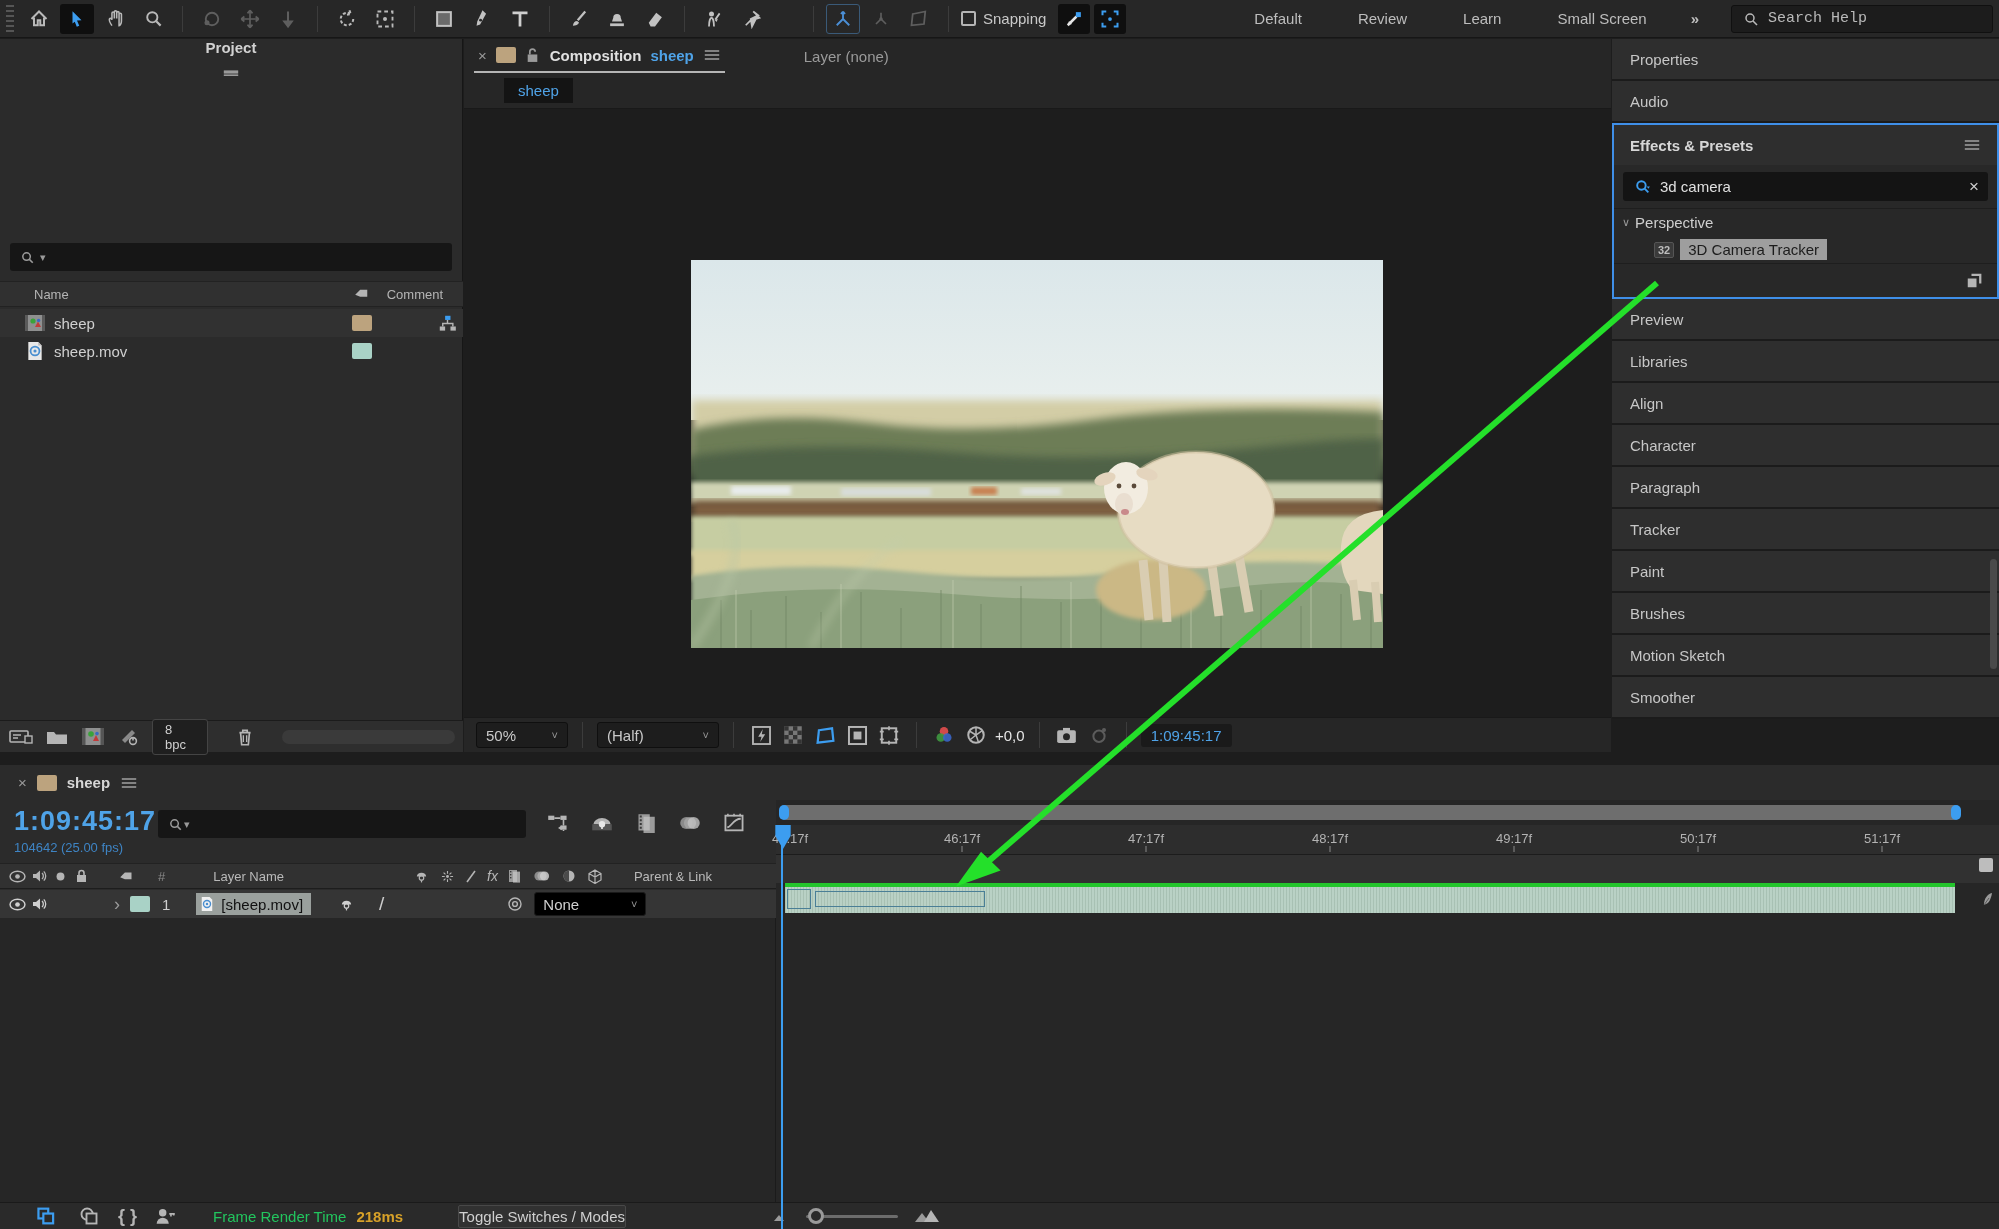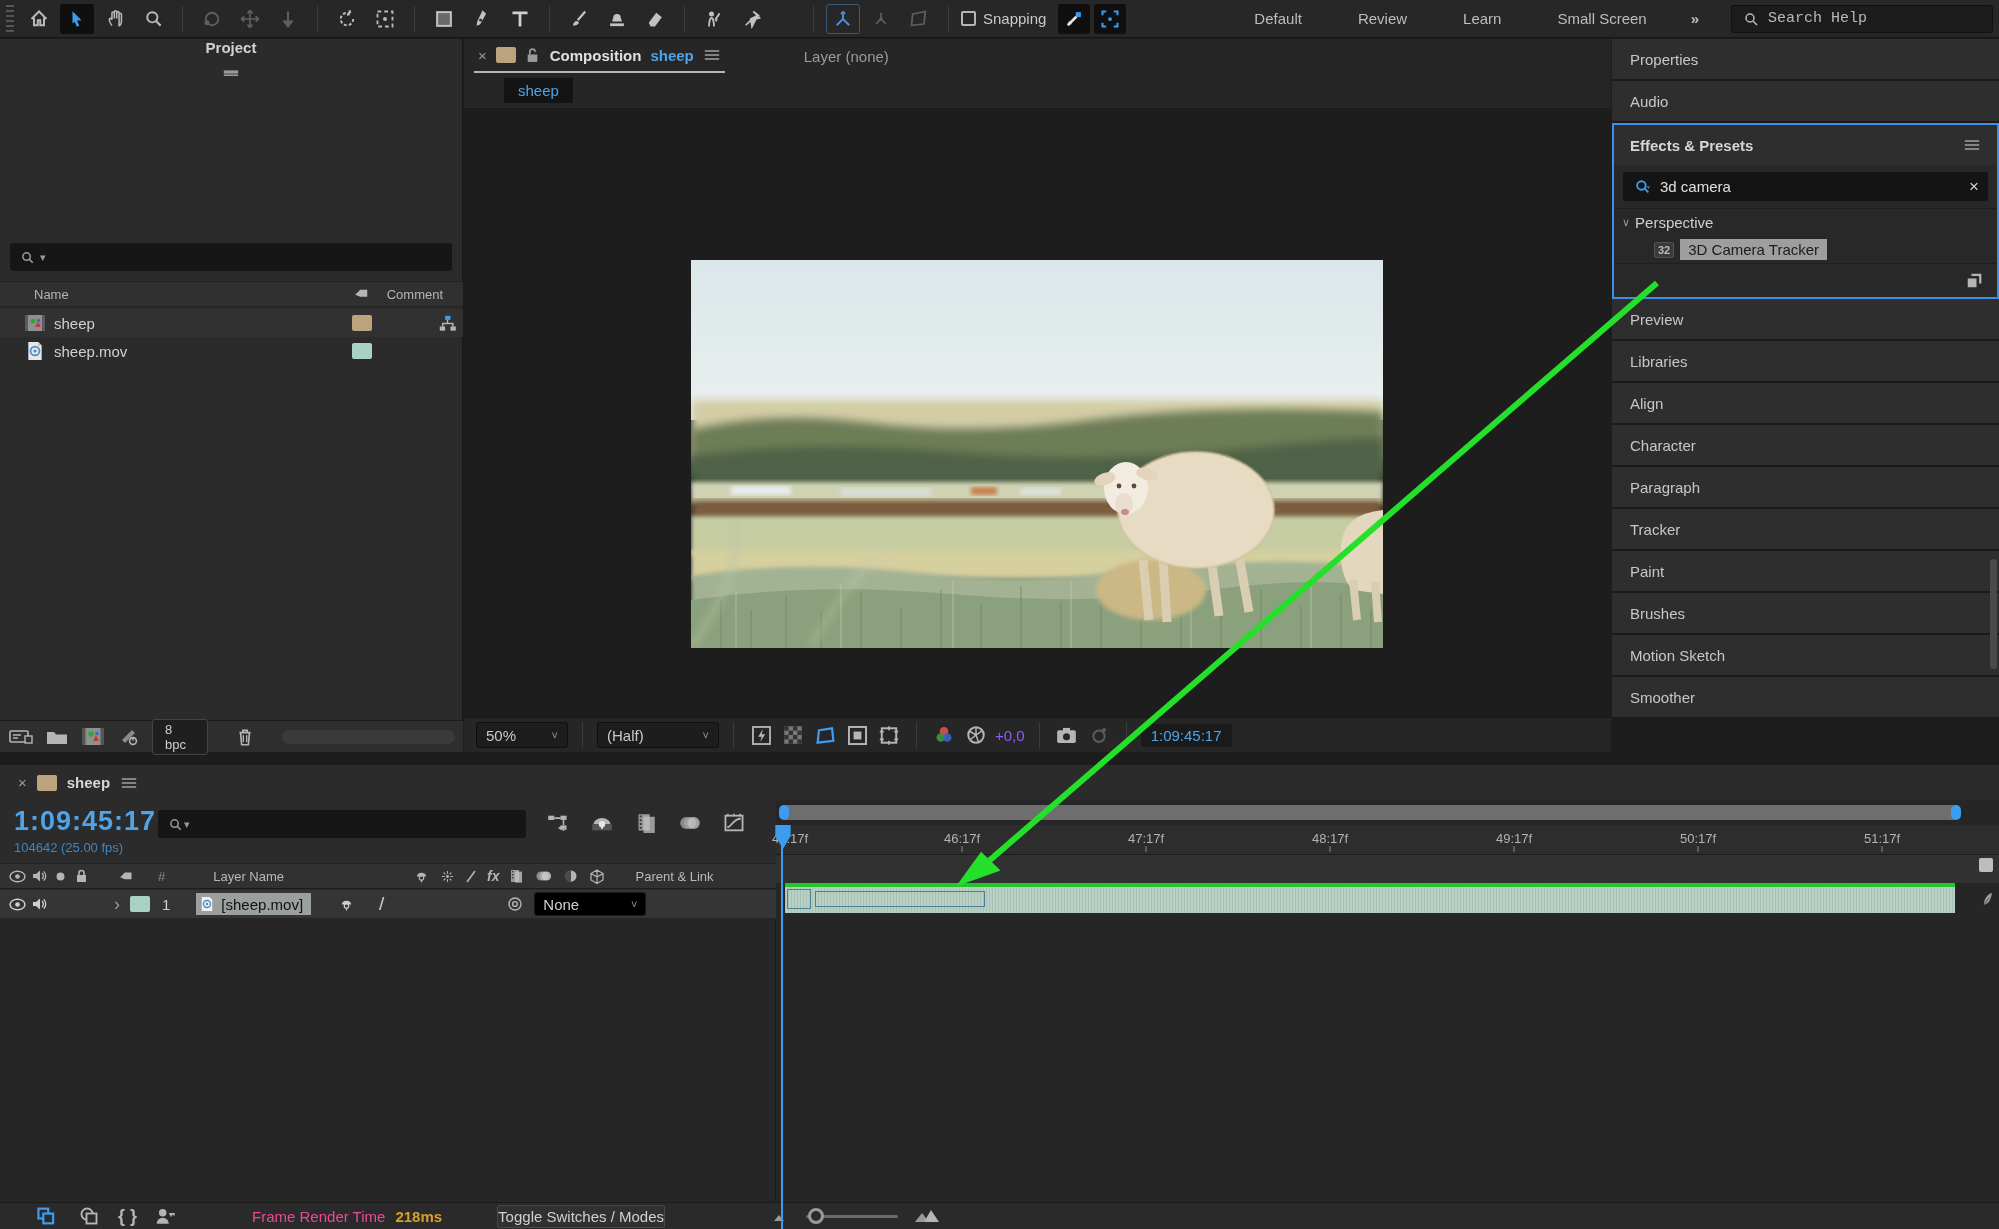--- a/index.html
+++ b/index.html
@@ -53,21 +53,21 @@
   .tabcomp { color:#4fa3e8; font-weight:bold; }
   .tablayer { color:#9a9a9a; margin-left:70px; }
   .crumbrow { height:36px; display:flex; align-items:center; padding-left:40px; background:#262626; border-bottom:1px solid #191919; }
   .crumb { background:#141414; color:#4fa3e8; font-size:15px; padding:4px 14px; }
   .stage { position:absolute; left:0; top:70px; width:1147px; height:608px; background:#1d1d1d; }
   .photo { position:absolute; left:227px; top:151px; width:692px; height:388px; }
   .vfoot { position:absolute; left:0; bottom:0; width:1147px; height:35px; background:#262626; border-top:1px solid #191919; display:flex; align-items:center; gap:6px; padding:0 12px; font-size:15px; color:#c9c9c9; }
   .dd { background:#1d1d1d; border:1px solid #0f0f0f; border-radius:3px; height:26px; display:flex; align-items:center; justify-content:space-between; padding:0 9px; gap:14px; }
   .chev { color:#9a9a9a; font-size:11px; }
   .tc-box { background:#1a1a1a; border-radius:3px; padding:3px 10px; color:#4fa3e8; font-size:15px; }
-  .expo { color:#8b5cf6; }
+  .expo { color:#e5e5e5; }
 
   
   .rside { position:absolute; left:1612px; top:39px; width:387px; height:713px; background:#1d1d1d; }
   .rpanel { height:42px; background:#2e2e2e; border-bottom:2px solid #1b1b1b; display:flex; align-items:center; padding:0 18px; color:#c7c7c7; font-size:15px; }
   .effects { background:#282828; border:2px solid #3f8fe8; }
   .ehead { height:40px; display:flex; align-items:center; justify-content:space-between; padding:0 16px; color:#d6d6d6; font-size:15px; font-weight:bold; background:#2e2e2e; }
   .esearch { margin:7px 9px; height:29px; background:#141414; border-radius:3px; display:flex; align-items:center; gap:8px; padding:0 9px; }
   .esearch input { flex:1; background:transparent; border:0; outline:0; color:#e0e0e0; font-size:15px; font-family:"Liberation Sans",sans-serif; }
   .ecat { display:flex; align-items:center; gap:5px; padding:5px 8px; color:#cfcfcf; font-size:15px; border-top:1px solid #1e1e1e; }
   .eitem { display:flex; align-items:center; gap:6px; padding:3px 0 3px 40px; }
@@ -102,21 +102,21 @@
   .layerbar { position:absolute; left:9px; top:87px; width:1170px; height:26px; background:#b9d1c5;
     background-image:repeating-linear-gradient(90deg, rgba(90,120,100,.18) 0 1px, transparent 1px 3px); }
   .trimbox { position:absolute; border:1px solid #4a7f96; }
   .playhead { position:absolute; left:-4px; top:25px; width:22px; height:24px; background:#3c9df0;
     clip-path:polygon(15% 0,85% 0,85% 45%,50% 100%,15% 45%); z-index:6; }
   .phline { position:absolute; left:5px; top:25px; width:2px; height:412px; background:#3c9df0; z-index:5; }
   .trk-btn { position:absolute; right:6px; top:58px; width:14px; height:14px; background:#bdbdbd; border-radius:2px; }
 
   
   .statusbar { position:absolute; left:0; top:1202px; width:1999px; height:27px; background:#2a2a2a; border-top:1px solid #1a1a1a; display:flex; align-items:center; font-size:15px; }
-  .frt { color:#ec4899; margin-left:73px; }
+  .frt { color:#22c55e; margin-left:34px; }
   .frtv { color:#d7a128; font-weight:bold; margin-left:10px; }
   .togglebtn { margin-left:55px; background:#313131; border:1px solid #484848; border-radius:2px; color:#d0d0d0; padding:2px 0; }
   .zoomctl { position:absolute; left:770px; display:flex; align-items:center; gap:14px; }
   .ztrack { position:relative; width:92px; height:3px; background:#6c6c6c; border-radius:2px; }
   .zknob { position:absolute; left:2px; top:-7px; width:16px; height:16px; border:3px solid #9a9a9a; border-radius:50%; background:#2a2a2a; }
 
   
   .overlay { position:absolute; inset:0; pointer-events:none; z-index:40; }
 </style>
 </head>
@@ -769,21 +769,21 @@
               <svg width="13" height="13" viewBox="0 0 14 14">
                 <circle cx="7" cy="7" r="1.6" fill="#b5b5b5"></circle>
                 <path d="M7 1 v3 M7 10 v3 M1 7 h3 M10 7 h3 M2.8 2.8 l2 2 M9.2 9.2 l2 2 M11.2 2.8 l-2 2 M4.8 9.2 l-2 2" stroke="#b5b5b5" stroke-width="1.2"></path>
               </svg>
             </span>
           <span class="i" style="width:14px">
               <svg width="12" height="13" viewBox="0 0 12 13">
                 <path d="M10 1 L2 12" stroke="#b5b5b5" stroke-width="1.6"></path>
               </svg>
             </span>
-          <span style="font-style:italic;font-weight:bold;color:#b5b5b5;font-size:14px">fx</span>
+          <span style="font-style:italic;font-weight:normal;color:#b5b5b5;font-size:14px">fx</span>
           <span class="i" style="width:16px">
               <svg width="13" height="14" viewBox="0 0 13 14">
                 <rect x="1" y="1" width="8" height="12" fill="#9a9a9a"></rect>
                 <rect x="5" y="2.6" width="7" height="11" fill="#c2c2c2" opacity=".8"></rect>
                 <g fill="#3a3a3a">
                   <rect x="2" y="2" width="1.4" height="1.4"></rect>
                   <rect x="2" y="5" width="1.4" height="1.4"></rect>
                   <rect x="2" y="8" width="1.4" height="1.4"></rect>
                 </g>
               </svg>

